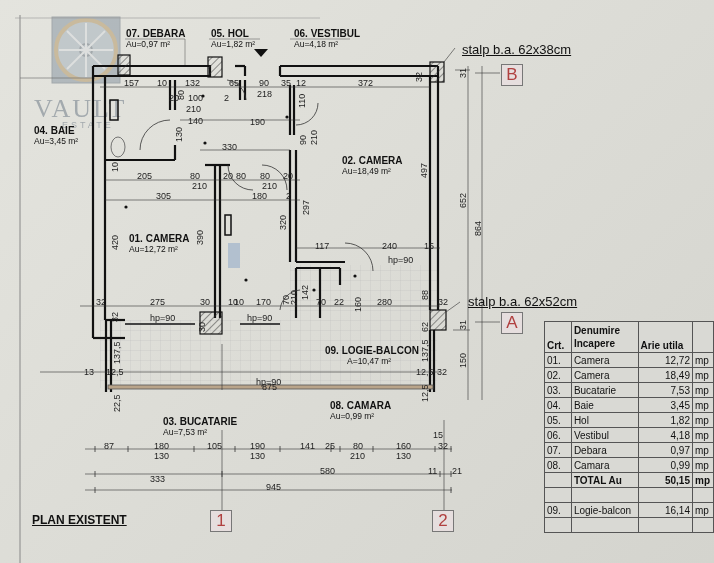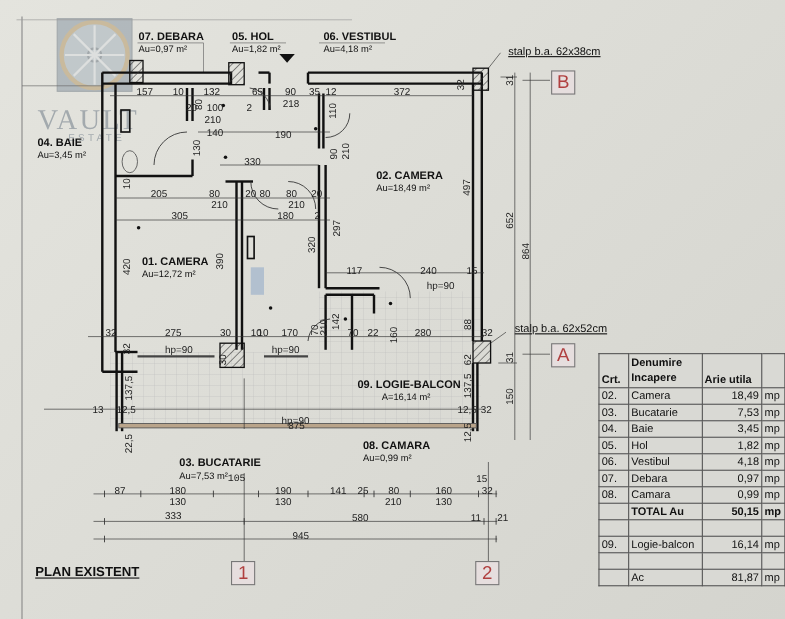--- a/index.html
+++ b/index.html
@@ -14,21 +14,21 @@
   .axis{position:absolute;width:20px;height:20px;border:1px solid #777;color:#b04040;font-size:17px;text-align:center;line-height:20px;background:#e6dede;}
   .plan-title{position:absolute;left:32px;top:513px;font-weight:bold;font-size:12px;text-decoration:underline;color:#111;}
   .logo{position:absolute;left:50px;top:15px;opacity:0.55;}
   .vault-text{position:absolute;left:34px;top:94px;font-family:"Liberation Serif",serif;font-size:26px;color:#7a8590;letter-spacing:2px;opacity:0.6;}
   .estate-text{position:absolute;left:62px;top:120px;font-size:9px;color:#7a8590;letter-spacing:3px;opacity:0.6;}
   table.area{position:absolute;left:544px;top:321px;border-collapse:collapse;font-size:10px;color:#111;background:#d9d9d4;}
   table.area td{border:1px solid #555;padding:0 2px;height:14px;line-height:13px;}
   table.area td.num{text-align:right;}
   table.area .head td{font-weight:bold;}
   table.area .total td{font-weight:bold;}
-  .stalp{position:absolute;font-size:10px;color:#111;text-decoration:underline;white-space:nowrap;}
+  .stalp{position:absolute;font-size:13px;color:#111;text-decoration:underline;white-space:nowrap;}
 </style>
 </head>
 <body>
 
 <div class="sheet">
 
   <svg class="logo" width="72" height="70" viewBox="0 0 72 70">
     <rect x="2" y="2" width="68" height="66" fill="#8a97a3" stroke="#6f7a84"></rect>
     <circle cx="36" cy="35" r="30" fill="#a7b3bd" stroke="#b59a6a" stroke-width="4"></circle>
     <circle cx="36" cy="35" r="6" fill="none" stroke="#6f7a84" stroke-width="2"></circle>
@@ -207,21 +207,21 @@
   <div class="lbl" style="left:342px;top:155px;">
     <div class="room-title">02. CAMERA</div>
     <div class="room-area">Au=18,49 m²</div>
   </div>
   <div class="lbl" style="left:129px;top:233px;">
     <div class="room-title">01. CAMERA</div>
     <div class="room-area">Au=12,72 m²</div>
   </div>
   <div class="lbl" style="left:325px;top:345px;">
     <div class="room-title">09. LOGIE-BALCON</div>
-    <div class="room-area" style="padding-left:22px;">A=16,14 m²</div>
+    <div class="room-area" style="padding-left:22px;">A=10,47 m²</div>
   </div>
   <div class="lbl" style="left:163px;top:416px;">
     <div class="room-title">03. BUCATARIE</div>
     <div class="room-area">Au=7,53 m²</div>
   </div>
   <div class="lbl" style="left:330px;top:400px;">
     <div class="room-title">08. CAMARA</div>
     <div class="room-area">Au=0,99 m²</div>
   </div>
 
@@ -313,53 +313,59 @@
   <div class="dimv" style="left:112px;top:364px;">137,5</div>
   <div class="dimv" style="left:112px;top:412px;">22,5</div>
   <div class="dim" style="left:150px;top:313px;">hp=90</div>
   <div class="dim" style="left:247px;top:313px;">hp=90</div>
   <div class="dimv" style="left:197px;top:332px;">30</div>
   <div class="dim" style="left:228px;top:297px;">10</div>
 
   <div class="dim" style="left:104px;top:441px;">87</div>
   <div class="dim" style="left:154px;top:441px;">180</div>
   <div class="dim" style="left:154px;top:451px;">130</div>
-  <div class="dim" style="left:207px;top:430px;font-family:Liberation Mono, monospace;">105</div>
+  <div class="dim" style="left:207px;top:441px;">105</div>
   <div class="dim" style="left:250px;top:441px;">190</div>
   <div class="dim" style="left:250px;top:451px;">130</div>
   <div class="dim" style="left:300px;top:441px;">141</div>
   <div class="dim" style="left:325px;top:441px;">25</div>
   <div class="dim" style="left:353px;top:441px;">80</div>
   <div class="dim" style="left:350px;top:451px;">210</div>
   <div class="dim" style="left:396px;top:441px;">160</div>
   <div class="dim" style="left:396px;top:451px;">130</div>
   <div class="dim" style="left:433px;top:430px;">15</div>
   <div class="dim" style="left:438px;top:441px;">32</div>
 
-  <div class="dim" style="left:150px;top:464px;">333</div>
+  <div class="dim" style="left:150px;top:474px;">333</div>
   <div class="dim" style="left:320px;top:466px;">580</div>
   <div class="dim" style="left:428px;top:466px;">11</div>
   <div class="dim" style="left:452px;top:466px;text-align:right;">21</div>
 
   <div class="dim" style="left:266px;top:482px;">945</div>
 
   <div class="plan-title">PLAN EXISTENT</div>
 
   <table class="area">
     <tbody>
         <tr class="head">
       <td style="width:22px;vertical-align:bottom;height:30px;">Crt.</td>
       <td style="width:62px;">
         <div>Denumire</div>
         <div>Incapere</div>
       </td>
       <td style="width:50px;vertical-align:bottom;">Arie utila</td>
       <td style="width:16px;"></td>
     </tr>
     <tr>
+          <td>01.</td>
+          <td>Camera</td>
+          <td class="num">12,72</td>
+          <td>mp</td>
+        </tr>
+    <tr>
           <td>02.</td>
           <td>Camera</td>
           <td class="num">18,49</td>
           <td>mp</td>
         </tr>
     <tr>
           <td>03.</td>
           <td>Bucatarie</td>
           <td class="num">7,53</td>
           <td>mp</td>
@@ -411,21 +417,15 @@
           <td>Logie-balcon</td>
           <td class="num">16,14</td>
           <td>mp</td>
         </tr>
     <tr>
           <td></td>
           <td></td>
           <td></td>
           <td></td>
         </tr>
-    <tr>
-          <td></td>
-          <td>Ac</td>
-          <td class="num">81,87</td>
-          <td>mp</td>
-        </tr>
   </tbody>
     </table>
 </div>
 
 </body></html>

